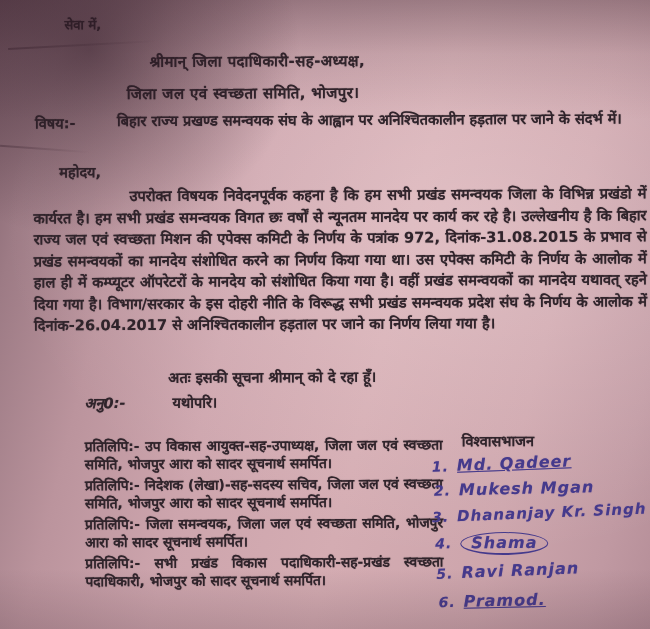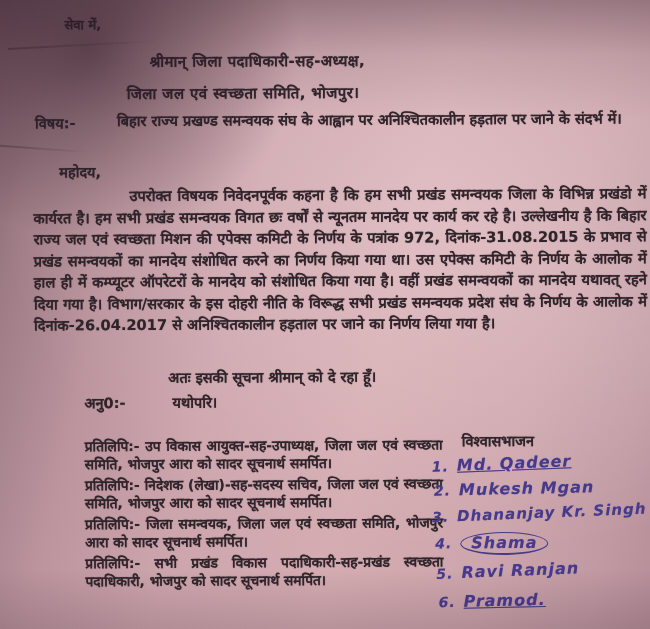--- a/index.html
+++ b/index.html
@@ -32,21 +32,21 @@
   .recipient2{position:absolute;left:128px;top:82px;font-size:15px;letter-spacing:.4px;}
 
   .subject-label{position:absolute;left:36px;top:111px;font-size:14.5px;}
   .subject-text{position:absolute;left:118px;top:109px;width:516px;font-size:14.5px;line-height:23px;text-align:justify;}
 
   .greeting{position:absolute;left:60px;top:160px;font-size:14.5px;}
   .body-par{position:absolute;left:34px;top:184px;width:613px;font-size:14.6px;line-height:21.5px;
     text-align:justify;text-indent:96px;}
 
   .closing{position:absolute;left:168px;top:366px;font-size:14.5px;}
-  .encl-label{position:absolute;left:84px;top:391px;font-size:14.5px;}
+  .encl-label{position:absolute;left:84px;top:391px;font-size:14.5px;font-style:italic;}
   .encl-text{position:absolute;left:172px;top:391px;font-size:14.5px;text-align:center;}
 
   .copies{position:absolute;left:84px;top:436px;width:358px;}
   .copy-block{font-size:13.8px;line-height:18px;text-align:justify;margin-bottom:3px;}
 
   .sign-heading{position:absolute;left:461px;top:431px;font-size:14.5px;}
 
   .sig{position:absolute;color:#453a8c;font-size:16px;font-style:italic;font-weight:bold;
     letter-spacing:1px;text-shadow:0 0 1px rgba(69,58,140,.4);white-space:nowrap;}
   .sig .sig-no{margin-right:8px;font-size:14px;}

